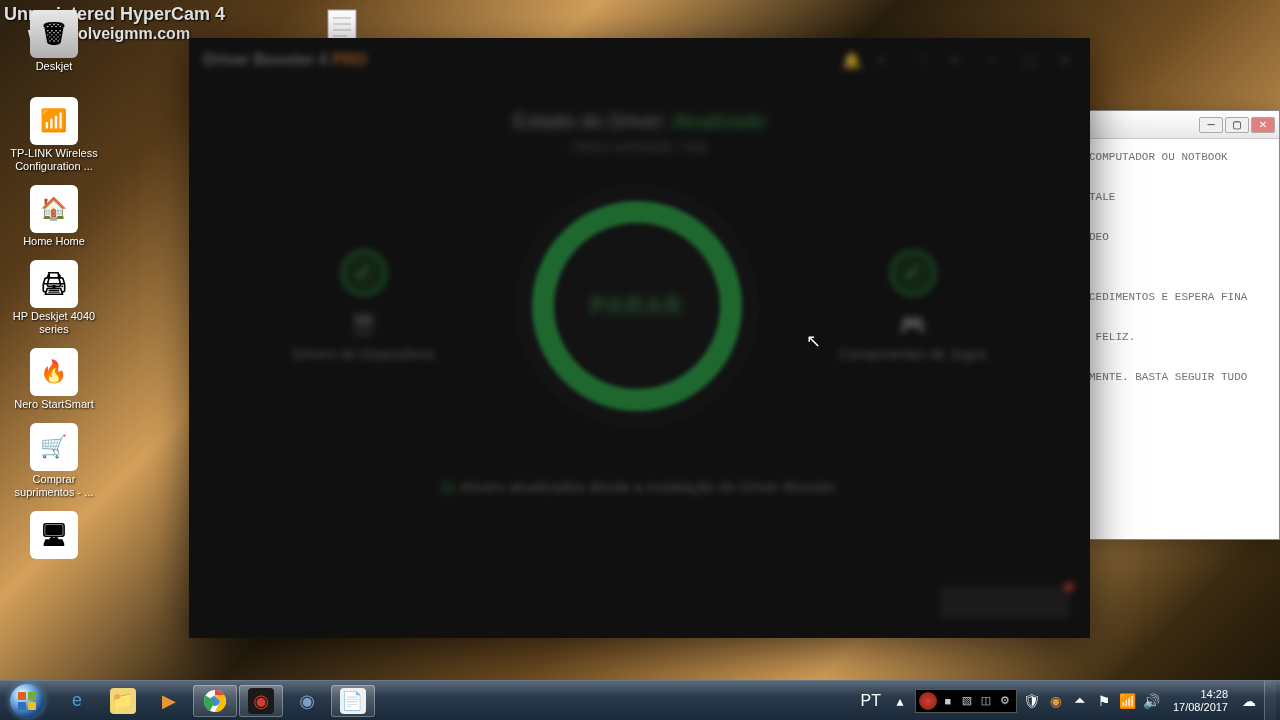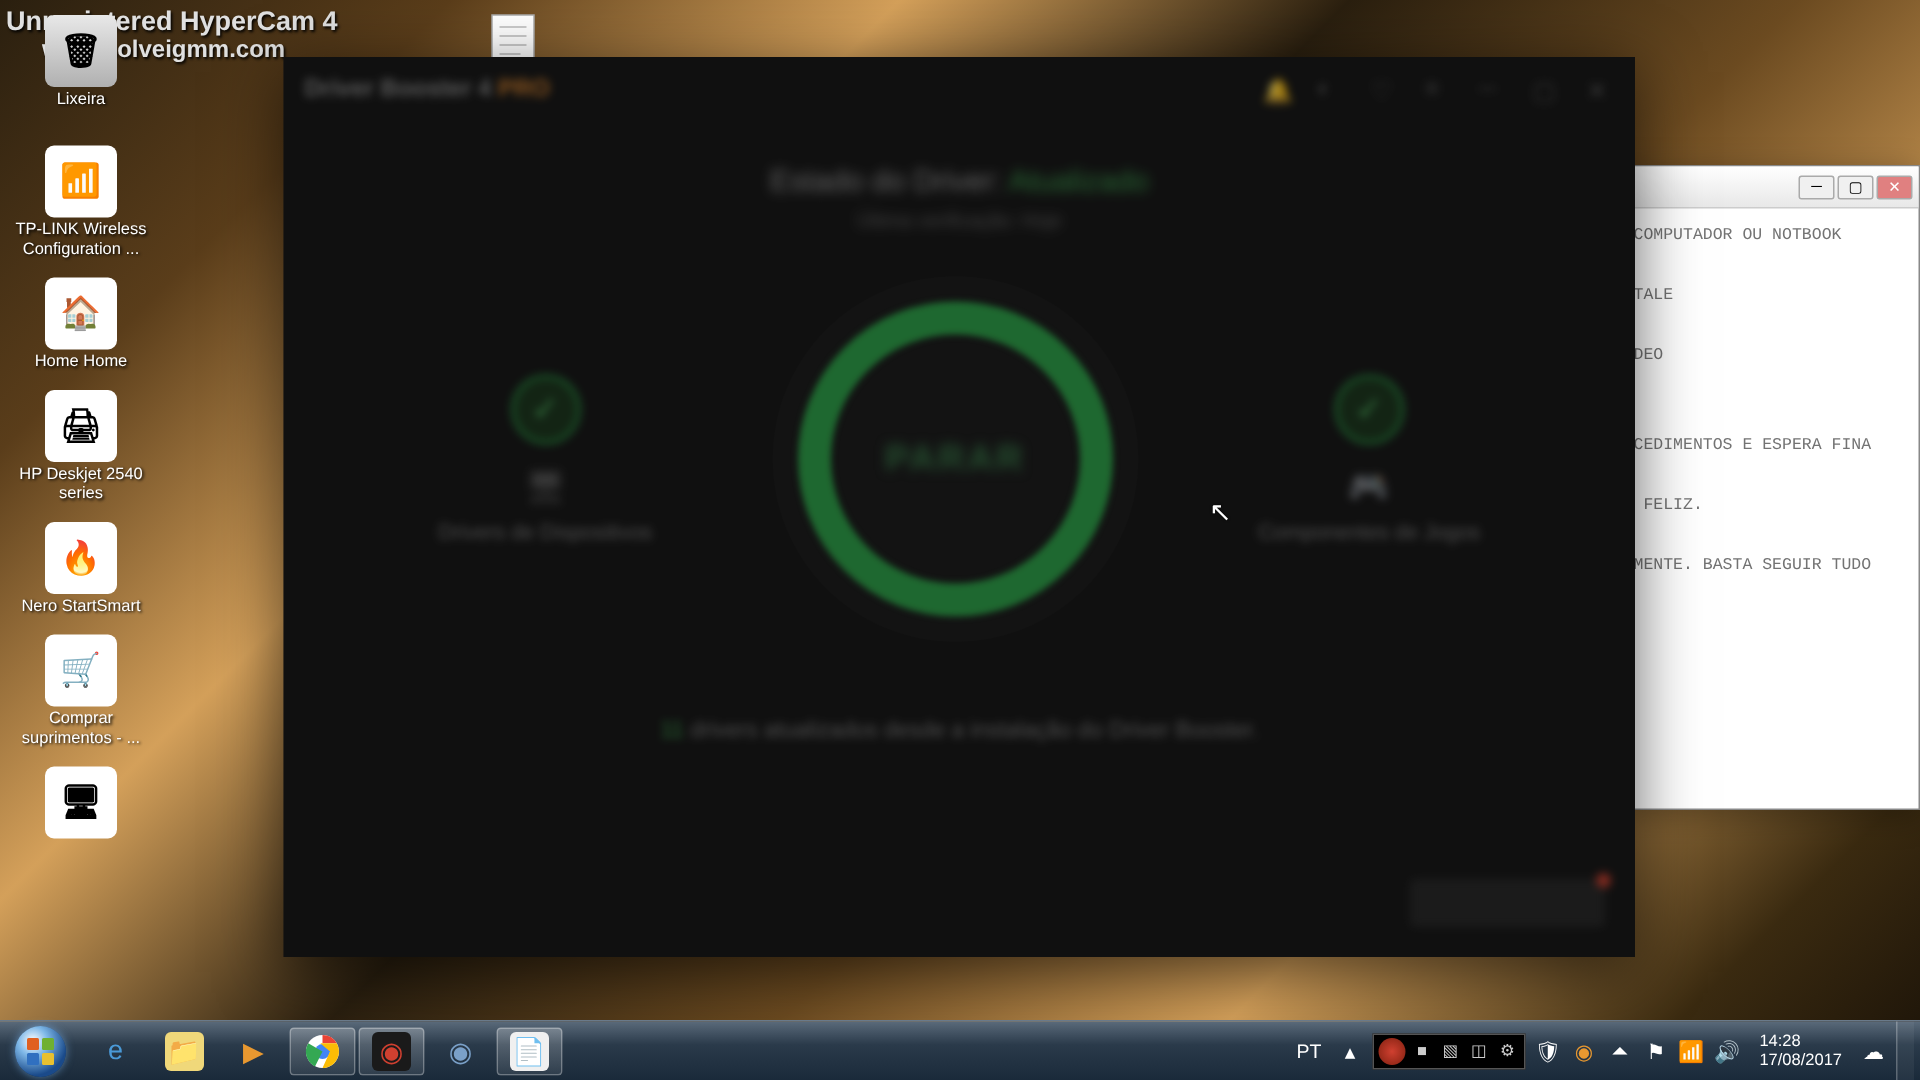--- a/index.html
+++ b/index.html
@@ -50,26 +50,26 @@
 
 
 .taskbar { position:absolute; bottom:0; left:0; right:0; height:40px; background:linear-gradient(#5a6a7a,#2a3a4a 40%,#1a2a3a); display:flex; align-items:center; border-top:1px solid #6a7a8a; }
 .start { width:54px; height:40px; display:flex; align-items:center; justify-content:center; cursor:pointer; }
 .orb { width:34px; height:34px; border-radius:50%; background:radial-gradient(circle at 35% 30%,#fff,#7eb8e8 30%,#1a4a8a 70%); box-shadow:0 0 6px rgba(120,180,240,.6); position:relative; }
 .orb::before { content:""; position:absolute; top:8px; left:8px; width:8px; height:8px; background:#e06020; border-radius:1px; box-shadow:10px 0 #6fb030,0 10px #3070c0,10px 10px #e8c030; }
 .pin { width:44px; height:32px; margin:0 1px; display:flex; align-items:center; justify-content:center; border-radius:3px; cursor:pointer; }
 .pin.active { background:linear-gradient(rgba(255,255,255,.25),rgba(255,255,255,.08)); box-shadow:inset 0 0 0 1px rgba(255,255,255,.3); }
 .pin .ic { width:26px; height:26px; border-radius:4px; display:flex; align-items:center; justify-content:center; font-size:18px; }
 .tray { margin-left:auto; display:flex; align-items:center; height:100%; padding-right:4px; gap:6px; }
-.lang { color:#fff; font-size:13px; padding:2px 4px; cursor:pointer; }
+.lang { color:#fff; font-size:16px; padding:2px 4px; cursor:pointer; }
 .rec { display:flex; align-items:center; background:#000; border:1px solid #555; height:24px; padding:0 3px; gap:3px; }
 .rec span { width:16px; height:16px; display:flex; align-items:center; justify-content:center; color:#ccc; font-size:11px; cursor:pointer; }
 .rec .recbtn { width:18px; height:18px; border-radius:50%; background:radial-gradient(#d04030,#802010); }
 .trayico { width:18px; height:18px; display:flex; align-items:center; justify-content:center; color:#fff; font-size:14px; cursor:pointer; }
-.clock { color:#fff; font-size:11px; text-align:left; line-height:13px; padding:0 6px; cursor:pointer; }
+.clock { color:#fff; font-size:11px; text-align:right; line-height:13px; padding:0 6px; cursor:pointer; }
 .showdesk { width:12px; height:40px; border-left:1px solid rgba(255,255,255,.25); background:rgba(255,255,255,.05); cursor:pointer; }
 
 
 .loosedoc { position:absolute; top:6px; left:320px; width:46px; height:46px; cursor:pointer; }
 </style>
 </head>
 <body>
 
 <div class="loosedoc">
   <svg viewBox="0 0 46 46">
@@ -82,34 +82,34 @@
 </div>
 
 <div class="wm">
   <div>Unregistered HyperCam 4</div>
   <div class="l2">www.solveigmm.com</div>
 </div>
 
 <div class="desktop" id="desktop">
     <div class="icon">
       <div class="pic" style="background: linear-gradient(rgb(232, 232, 232), rgb(176, 176, 176)); font-size: 22px; font-weight: bold;">🗑</div>
-      <div class="lab">Lixeira</div>
+      <div class="lab">Deskjet</div>
     </div>
     <div class="icon" style="visibility: hidden;"></div>
     <div class="icon">
       <div class="pic" style="background: rgb(255, 255, 255); font-size: 22px; font-weight: bold;">📶</div>
       <div class="lab">TP-LINK Wireless Configuration ...</div>
     </div>
     <div class="icon">
       <div class="pic" style="background: rgb(255, 255, 255); font-size: 22px; font-weight: bold;">🏠</div>
       <div class="lab">Home Home</div>
     </div>
     <div class="icon">
       <div class="pic" style="background: rgb(255, 255, 255); font-size: 22px; font-weight: bold;">🖨</div>
-      <div class="lab">HP Deskjet 2540 series</div>
+      <div class="lab">HP Deskjet 4040 series</div>
     </div>
     <div class="icon">
       <div class="pic" style="background: rgb(255, 255, 255); font-size: 22px; font-weight: bold; color: rgb(208, 64, 32);">🔥</div>
       <div class="lab">Nero StartSmart</div>
     </div>
     <div class="icon">
       <div class="pic" style="background: rgb(255, 255, 255); font-size: 22px; font-weight: bold;">🛒</div>
       <div class="lab">Comprar suprimentos - ...</div>
     </div>
     <div class="icon">

